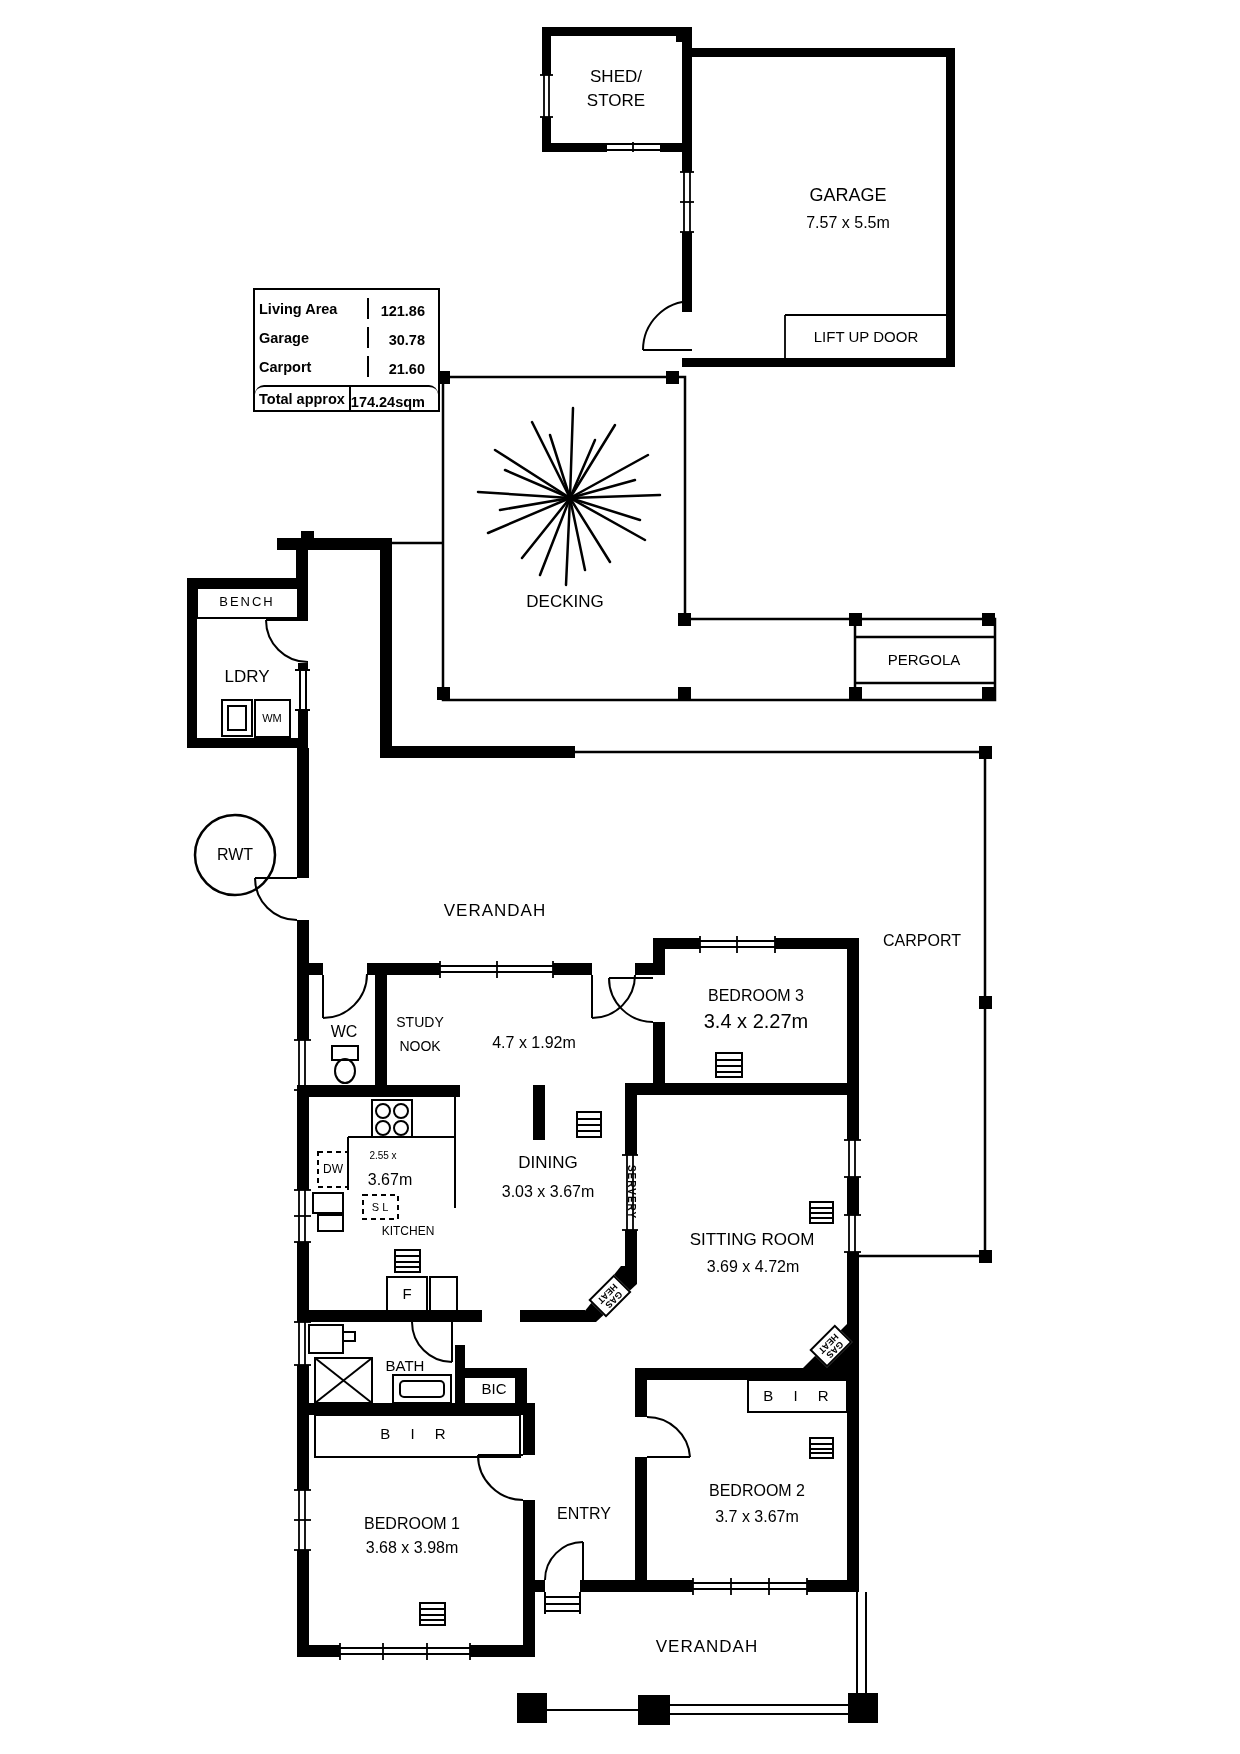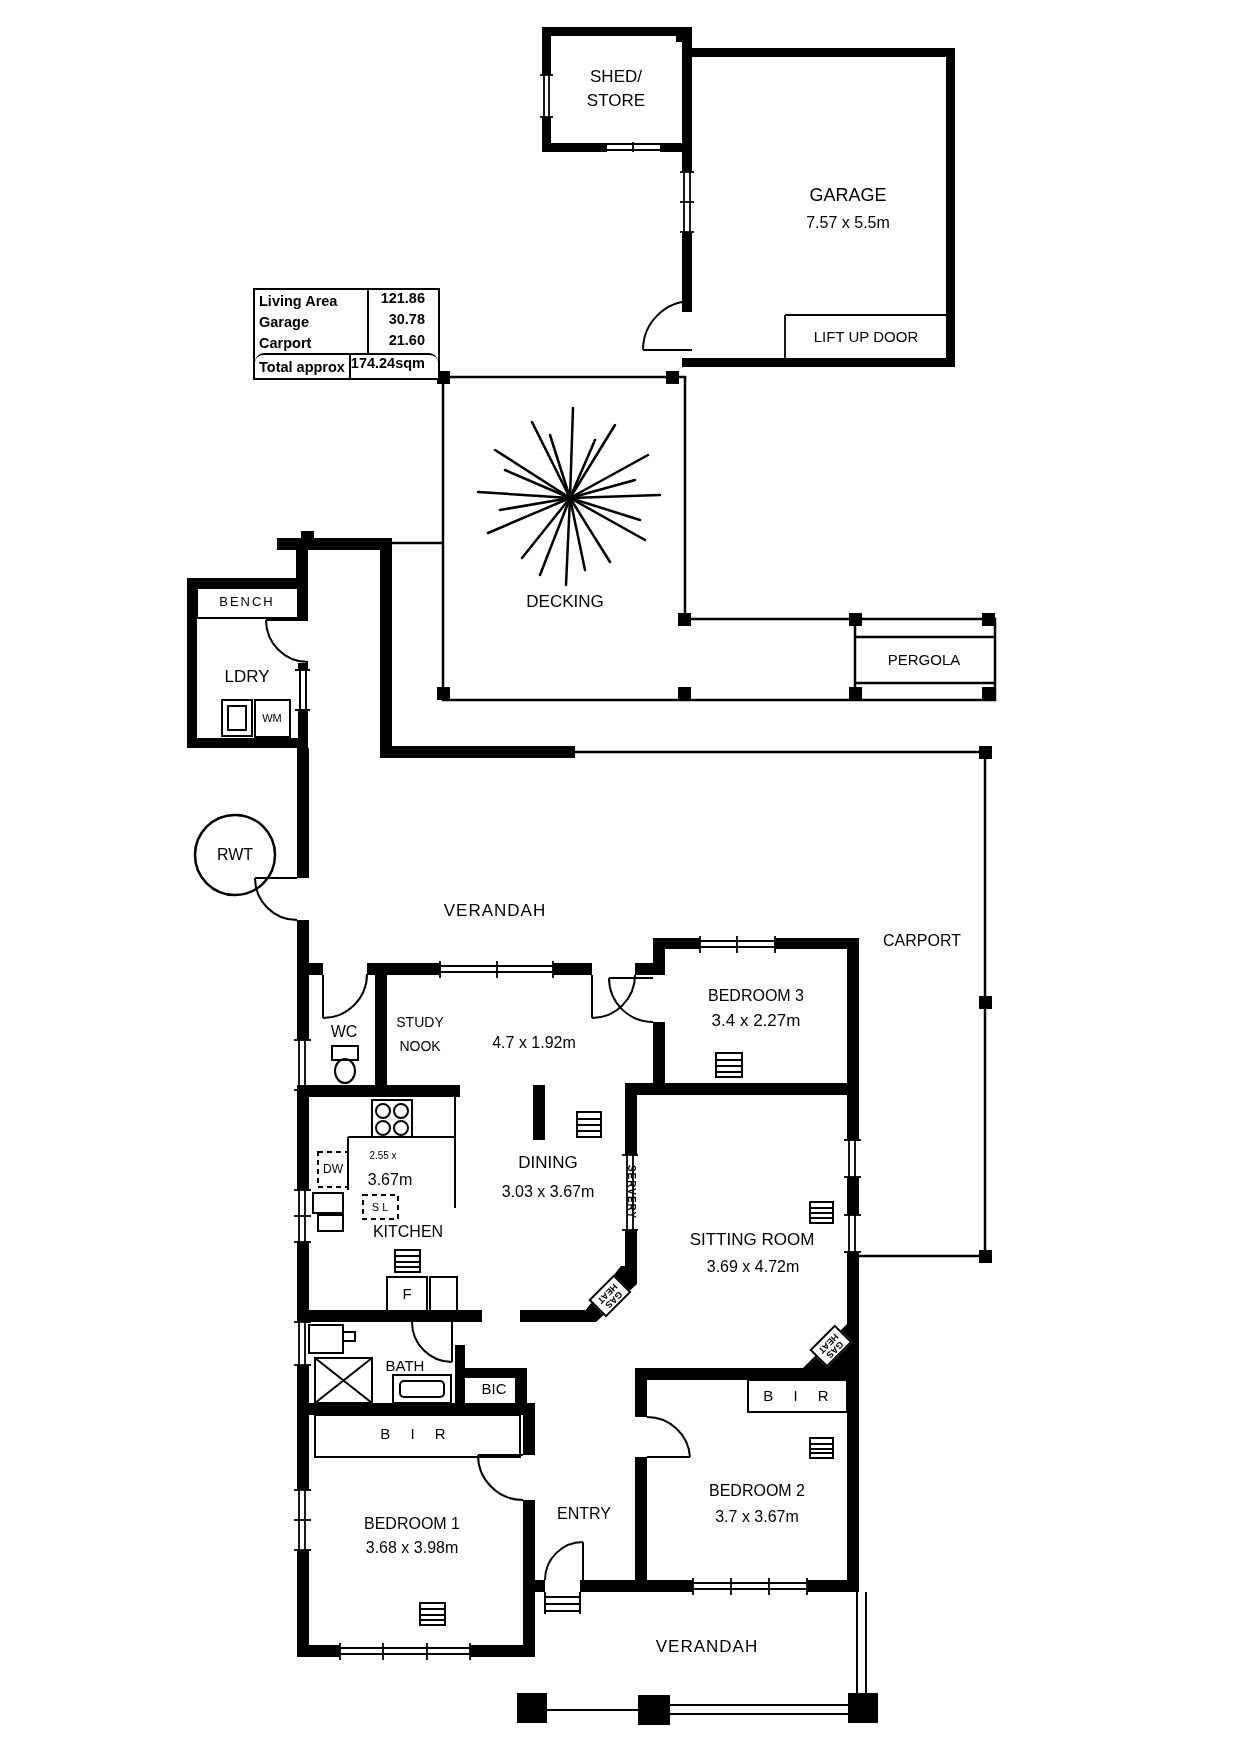--- a/index.html
+++ b/index.html
@@ -8,21 +8,21 @@
   .plan svg{position:absolute;left:0;top:0;}
   .lbl{position:absolute;transform:translate(-50%,-50%);font-weight:normal;white-space:nowrap;
        color:#000;line-height:1.1;text-align:center;z-index:5;}
   .vtext{position:absolute;transform:translate(-50%,-50%);writing-mode:vertical-rl;
          font-weight:bold;color:#000;z-index:5;letter-spacing:1px;}
   .gas{position:absolute;transform:translate(-50%,-50%) rotate(135deg);background:#fff;
        border:2px solid #000;font-weight:bold;text-align:center;line-height:1.05;
        padding:1px 4px;z-index:6;}
   .areatable{position:absolute;left:253px;top:288px;width:183px;border:2.5px solid #000;
              background:#fff;font-size:14.5px;font-weight:bold;z-index:5;}
-  .arow{display:flex;height:21px;align-items:flex-start;}
+  .arow{display:flex;height:21px;align-items:flex-end;margin-top:8px;}
   .arow .c1{width:108px;border-right:2px solid #000;padding-left:4px;height:100%;display:flex;align-items:center;}
   .arow .c2{flex:1;text-align:right;padding-right:13px;}
   .trow{border-top:2.5px solid #000;height:23px;border-radius:9px;}
   .ls8{letter-spacing:8px;}
 </style>
 </head>
 <body>
 
 <div class="plan">
 
@@ -395,27 +395,27 @@
   <div class="lbl" style="left:247px;top:602px;font-size:13px;letter-spacing:2px">BENCH</div>
   <div class="lbl" style="left:247px;top:677px;font-size:17px">LDRY</div>
   <div class="lbl" style="left:272px;top:718px;font-size:11px">WM</div>
   <div class="lbl" style="left:235px;top:855px;font-size:16px">RWT</div>
   <div class="lbl" style="left:495px;top:911px;font-size:17px;letter-spacing:1px">VERANDAH</div>
   <div class="lbl" style="left:344px;top:1032px;font-size:16px">WC</div>
   <div class="lbl" style="left:420px;top:1023px;font-size:14px">STUDY</div>
   <div class="lbl" style="left:420px;top:1047px;font-size:14px">NOOK</div>
   <div class="lbl" style="left:534px;top:1043px;font-size:16px">4.7 x 1.92m</div>
   <div class="lbl" style="left:756px;top:996px;font-size:16px">BEDROOM 3</div>
-  <div class="lbl" style="left:756px;top:1021px;font-size:17px">3.4 x 2.27m</div>
+  <div class="lbl" style="left:756px;top:1021px;font-size:20px">3.4 x 2.27m</div>
   <div class="lbl" style="left:922px;top:941px;font-size:16px">CARPORT</div>
   <div class="lbl" style="left:383px;top:1155px;font-size:10px">2.55 x</div>
   <div class="lbl" style="left:390px;top:1180px;font-size:16px">3.67m</div>
   <div class="lbl" style="left:333px;top:1170px;font-size:12px">DW</div>
   <div class="lbl" style="left:380px;top:1207px;font-size:11px">S L</div>
-  <div class="lbl" style="left:408px;top:1232px;font-size:16px">KITCHEN</div>
+  <div class="lbl" style="left:408px;top:1232px;font-size:12px">KITCHEN</div>
   <div class="lbl" style="left:407px;top:1294px;font-size:15px">F</div>
   <div class="lbl" style="left:548px;top:1163px;font-size:17px">DINING</div>
   <div class="lbl" style="left:548px;top:1192px;font-size:16px">3.03 x 3.67m</div>
   <div class="vtext" style="left:631px;top:1192px;font-size:10px">SERVERY</div>
   <div class="lbl" style="left:752px;top:1240px;font-size:17px">SITTING ROOM</div>
   <div class="lbl" style="left:753px;top:1267px;font-size:16px">3.69 x 4.72m</div>
   <div class="gas" style="left:610px;top:1296px;font-size:9px">
     <span>GAS</span><br>
     <span>HEAT</span>
   </div>

